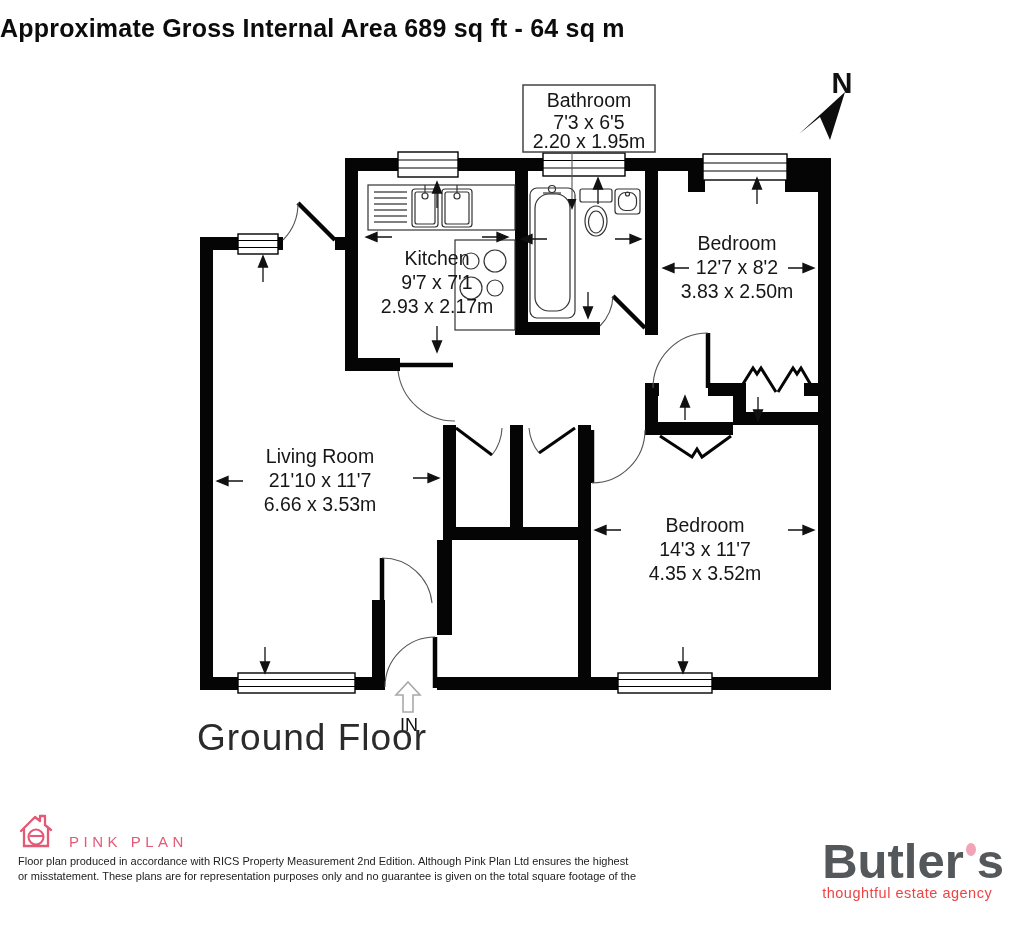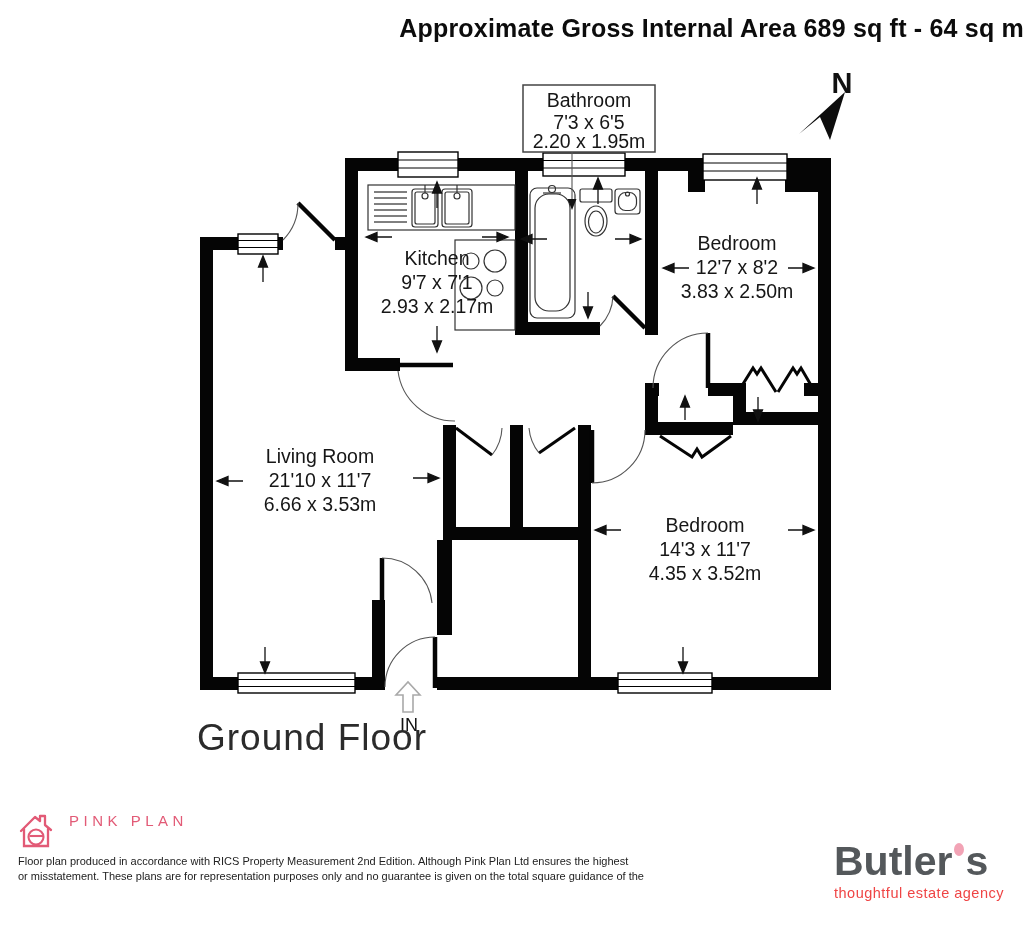--- a/index.html
+++ b/index.html
@@ -1,39 +1,39 @@
 <!DOCTYPE html>
 <html><head>
 <meta charset="utf-8">
 <style>
   html,body{margin:0;padding:0;background:#fff;}
   .stage{position:relative;width:1024px;height:928px;background:#fff;font-family:"Liberation Sans",sans-serif;overflow:hidden;}
-  .title{position:absolute;top:14px;left:0;width:100%;text-align:right;font-size:25px;font-weight:bold;color:#0c0c0c;letter-spacing:.2px;}
+  .title{position:absolute;top:14px;left:0;width:100%;text-align:left;font-size:25px;font-weight:bold;color:#0c0c0c;letter-spacing:.2px;}
   svg.plan{position:absolute;top:0;left:0;}
   svg text{font-family:"Liberation Sans",sans-serif;}
   .w{fill:#050505;}
   .open{fill:#ffffff;}
   .winr{fill:#ffffff;stroke:#000;stroke-width:1.4;}
   .winl{stroke:#000;stroke-width:1;}
   .leaf{stroke:#050505;stroke-width:4.5;fill:none;}
   .leaf2{stroke:#050505;stroke-width:3;fill:none;}
   .arc{stroke:#555;stroke-width:1.1;fill:none;}
   .fixn{fill:none;stroke:#333;stroke-width:1.2;}
   .dim{stroke:#111;stroke-width:1.3;fill:#111;}
   .chev{stroke:#050505;stroke-width:3;fill:none;}
   .rname{font-size:19.5px;fill:#161616;}
   .ground{font-size:37px;fill:#2b2b2b;letter-spacing:1px;}
   .in-label{font-size:18px;fill:#111;}
   .n-label{font-size:29px;font-weight:600;fill:#111;}
-  .footer-producer{position:absolute;left:16px;top:812px;display:flex;align-items:flex-start;gap:13px;}
+  .footer-producer{position:absolute;left:16px;top:812px;display:flex;align-items:flex-end;gap:13px;}
   .producer-label{font-size:15px;letter-spacing:4.5px;color:#e25a76;font-weight:500;}
   .disclaimer{position:absolute;left:18px;top:854px;font-size:11px;line-height:15px;color:#222;}
   .disclaimer div{white-space:nowrap;}
   .agency{position:absolute;top:840px;right:20px;}
-  .agency-name{font-size:41px;font-weight:bold;color:#54585b;line-height:42px;display:flex;align-items:flex-start;}
+  .agency-name{font-size:49px;font-weight:bold;color:#54585b;line-height:42px;display:flex;align-items:flex-start;}
   .apos-dot{width:10px;height:13px;border-radius:50%;background:#f2a3b5;margin:3px 1px 0 2px;display:inline-block;}
   .agency-tagline{font-size:14.5px;color:#ef4444;letter-spacing:.5px;margin-top:3px;}
 </style>
 </head>
 <body>
 
 <div class="stage">
 
   <div class="title">Approximate Gross Internal Area 689 sq ft - 64 sq m</div>
 
@@ -243,21 +243,21 @@
       <path d="M5,19 L19,5 L24,9 L24,4 L29,4 L29,13 L35,18" fill="none" stroke="#e25a76" stroke-width="2.3" stroke-linecap="round" stroke-linejoin="round"></path>
       <path d="M8,17 L8,34 L32,34 L32,17" fill="none" stroke="#e25a76" stroke-width="2.3" stroke-linecap="round"></path>
       <circle cx="20" cy="25" r="7.5" fill="none" stroke="#e25a76" stroke-width="2.1"></circle>
       <path d="M13.5,24 L27,24" fill="none" stroke="#e25a76" stroke-width="2.1"></path>
     </svg>
     <span class="producer-label">PINK PLAN</span>
   </div>
 
   <div class="disclaimer">
     <div>Floor plan produced in accordance with RICS Property Measurement 2nd Edition. Although Pink Plan Ltd ensures the highest</div>
-    <div>or misstatement. These plans are for representation purposes only and no guarantee is given on the total square guidance of the</div>
+    <div>or misstatement. These plans are for representation purposes only and no guarantee is given on the total square footage of the</div>
   </div>
 
   <div class="agency">
     <div class="agency-name">
       <span>Butler</span>
         <span class="apos-dot"></span>
         <span>s</span>
     </div>
     <div class="agency-tagline">thoughtful estate agency</div>
   </div>

